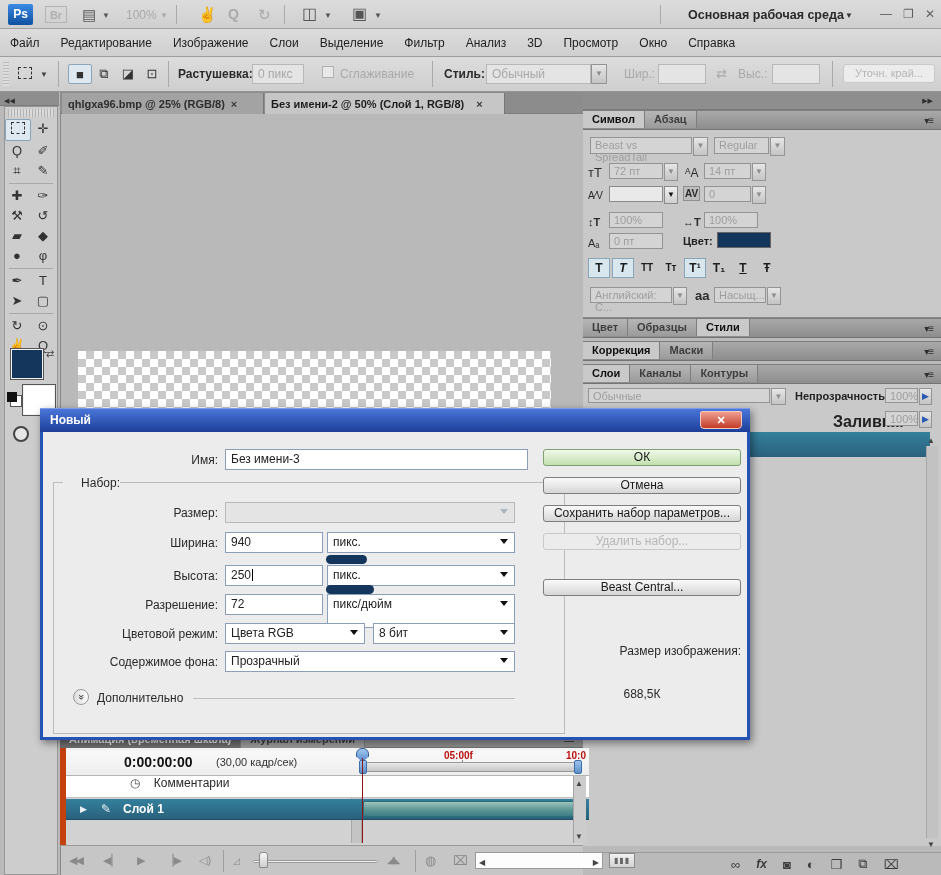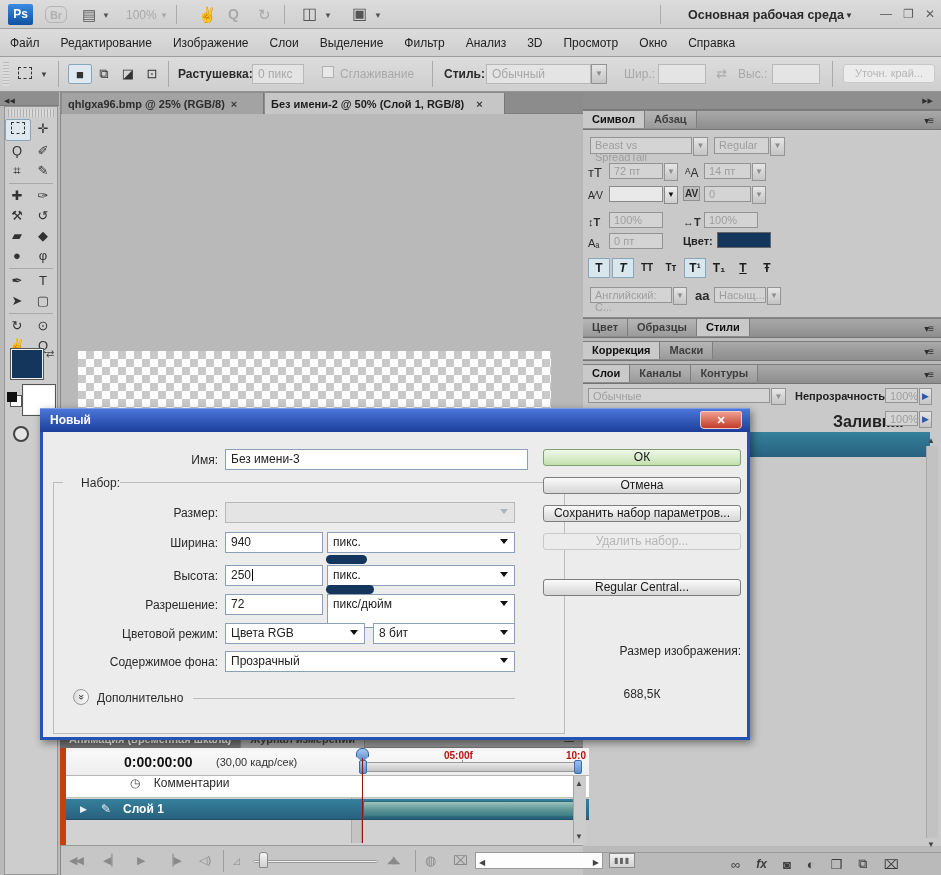--- a/index.html
+++ b/index.html
@@ -56,21 +56,21 @@
   .caret{display:inline-block;width:1px;height:12px;background:#000;vertical-align:-2px;margin-left:1px;}
   .grp{border:1px solid #bcbcbc;}
 </style>
 </head>
 <body>
 
 <div id="root">
 
   <div class="abs chrome ctr" style="left:0;top:0;width:941px;height:29px;border-bottom:1px solid #a2a2a2;">
     <div class="abs" style="left:8px;top:4px;width:25px;height:21px;background:linear-gradient(#3a8ae4,#1050a0);color:#fff;font-weight:bold;font-size:12px;text-align:center;line-height:21px;border-radius:2px;">Ps</div>
-    <div class="abs" style="left:45px;top:6px;width:22px;height:17px;border:1px solid #b4b4b4;border-radius:6px;color:#b0b0b0;font-weight:bold;font-size:11px;text-align:center;line-height:16px;">Br</div>
+    <div class="abs" style="left:45px;top:6px;width:22px;height:17px;border:1px solid #b4b4b4;border-radius:0;color:#b0b0b0;font-weight:bold;font-size:11px;text-align:center;line-height:16px;">Br</div>
     <span class="abs ic" style="left:82px;top:7px;font-size:15px;">▤</span>
     <span class="abs" style="left:102px;top:11px;font-size:8px;color:#555;">▼</span>
     <span class="abs gray" style="left:126px;top:8px;font-size:12px;">100%</span>
     <span class="abs gray" style="left:160px;top:11px;font-size:8px;">▼</span>
     <div class="abs vsep" style="left:176px;top:5px;height:19px;"></div>
     <span class="abs gray" style="left:198px;top:6px;font-size:15px;">✌</span>
     <span class="abs gray" style="left:228px;top:6px;font-size:14px;font-weight:bold;">Q</span>
     <span class="abs gray" style="left:258px;top:6px;font-size:15px;">↻</span>
     <div class="abs vsep" style="left:284px;top:5px;height:19px;"></div>
     <span class="abs ic" style="left:302px;top:6px;font-size:16px;">◫</span>
@@ -394,18 +394,18 @@
     </div>
 
     <div class="abs" style="left:30px;top:281px;width:16px;height:16px;border:1px solid #9a9a9a;border-radius:50%;background:linear-gradient(#fefefe,#dcdcdc);text-align:center;line-height:14px;font-size:10px;color:#333;transform:rotate(90deg);">»</div>
     <span class="abs" style="left:54px;top:283px;font-size:12px;color:#2a2a2a;">Дополнительно</span>
     <div class="abs" style="left:150px;top:290px;width:322px;height:1px;background:#bdbdbd;"></div>
 
     <div class="abs btn green" style="left:500px;top:41px;width:198px;height:17px;">ОК</div>
     <div class="abs btn" style="left:500px;top:69px;width:198px;height:17px;">Отмена</div>
     <div class="abs btn" style="left:500px;top:97px;width:198px;height:17px;">Сохранить набор параметров...</div>
     <div class="abs btn dis" style="left:500px;top:125px;width:198px;height:17px;">Удалить набор...</div>
-    <div class="abs btn" style="left:500px;top:171px;width:198px;height:17px;">Regular Central...</div>
+    <div class="abs btn" style="left:500px;top:171px;width:198px;height:17px;">Beast Central...</div>
     <div class="abs" style="left:500px;top:236px;width:198px;text-align:right;color:#2a2a2a;">Размер изображения:</div>
     <div class="abs" style="left:500px;top:279px;width:198px;text-align:center;color:#2a2a2a;">688,5К</div>
   </div>
 
 </div>
 
 </body></html>

